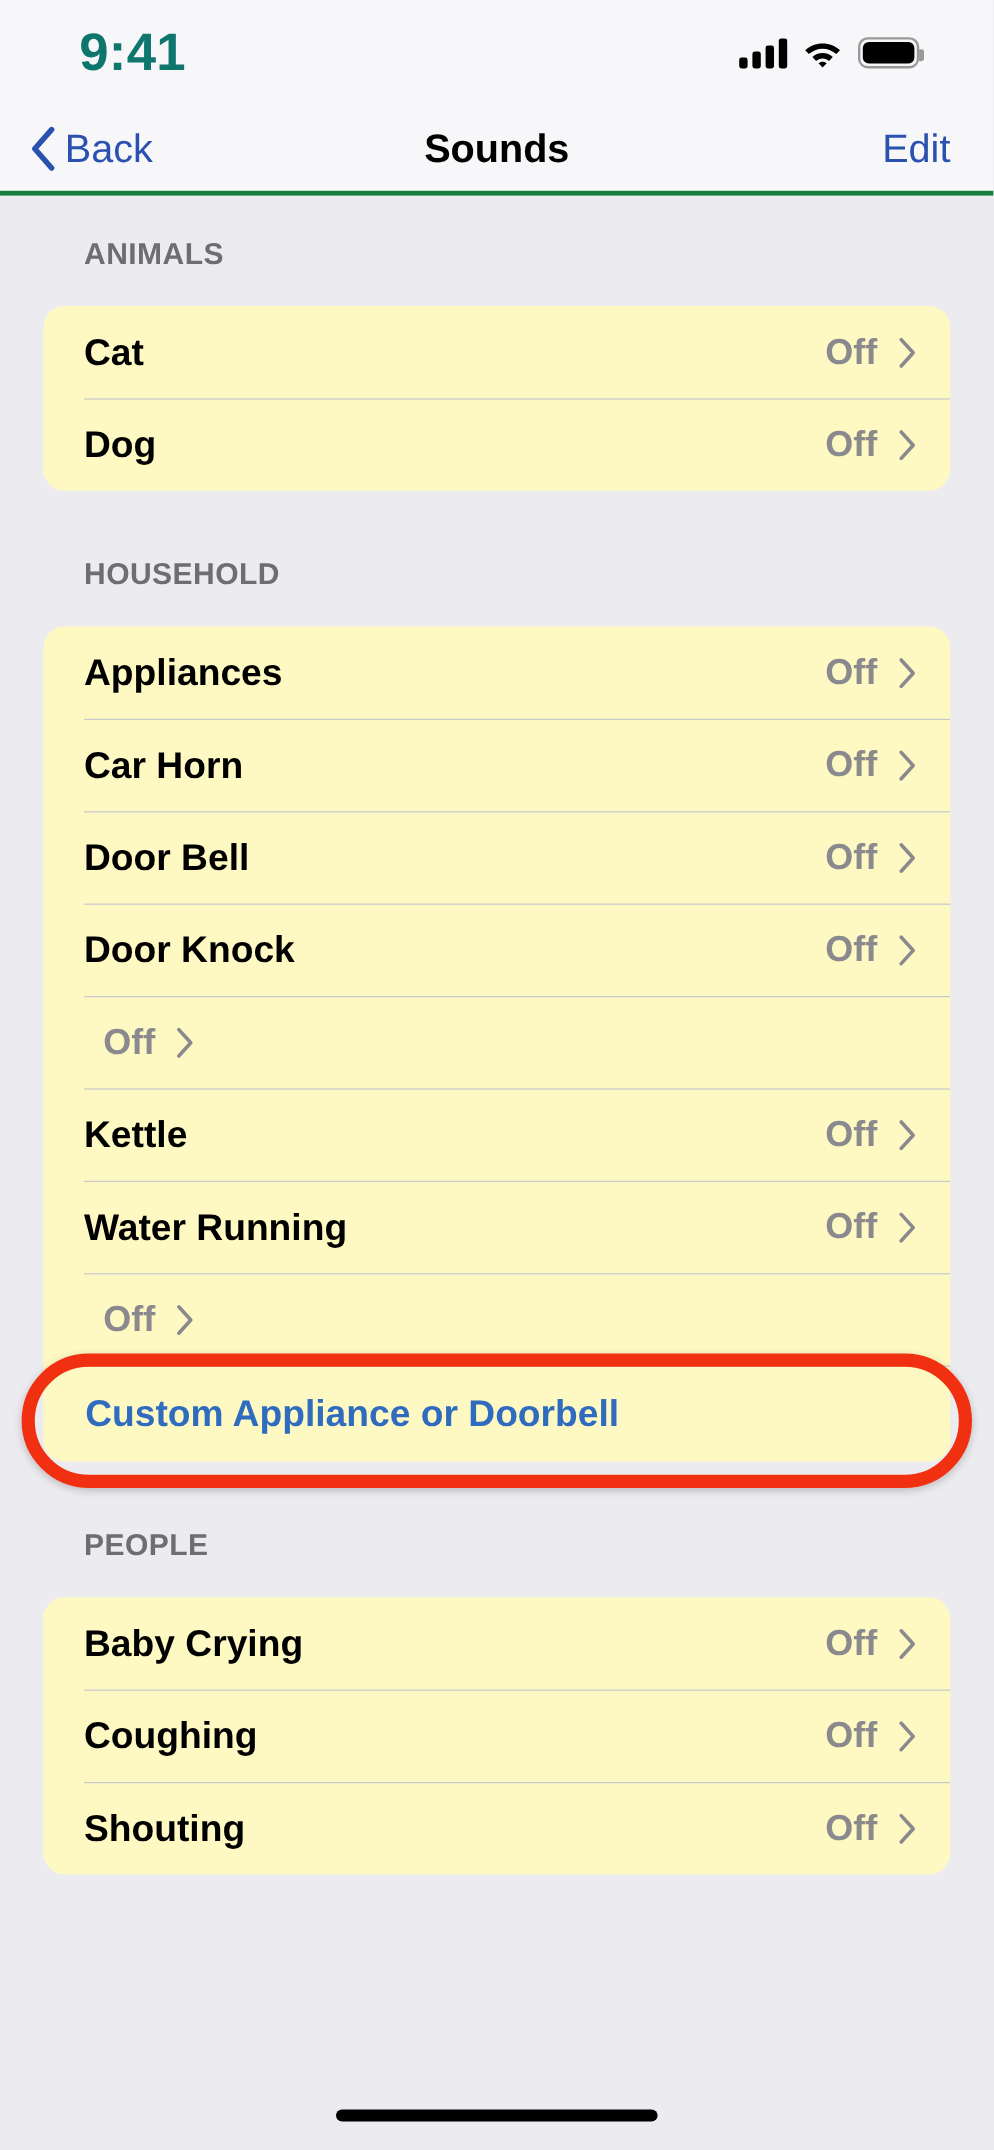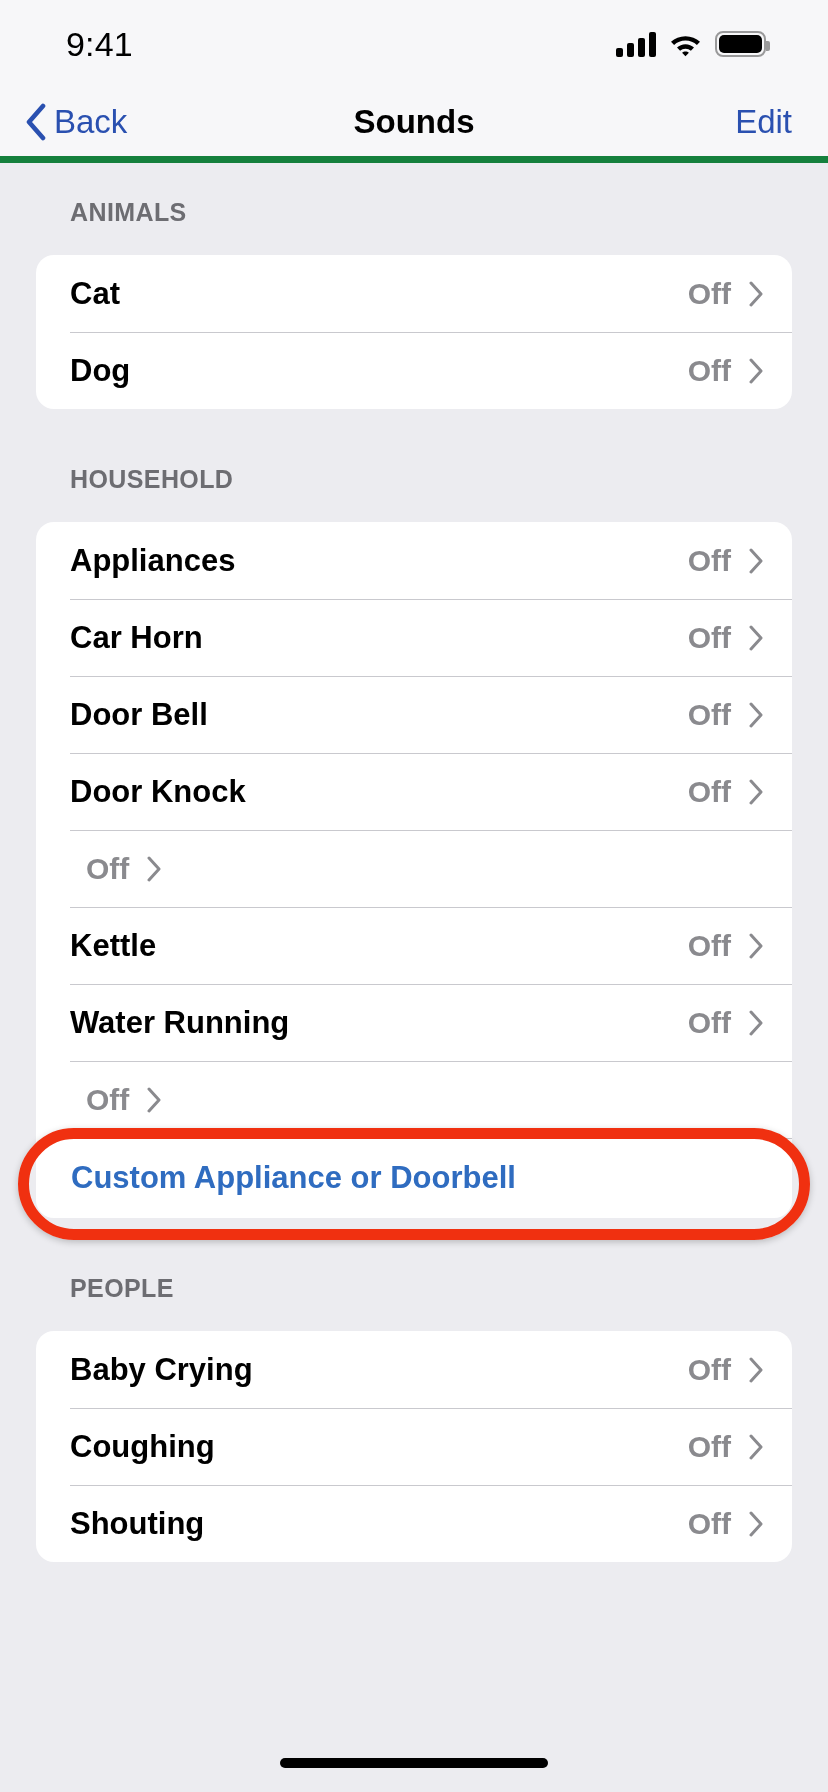--- a/index.html
+++ b/index.html
@@ -12,60 +12,60 @@
   }
   .screen { position:relative; width:828px; height:1792px; background:#ECECF0; }
 
   
   .statusbar {
     position:absolute; top:0; left:0; width:828px; height:88px;
     background:#F7F7F9;
     display:flex; align-items:center; justify-content:space-between;
     padding:0 62px 0 66px;
   }
-  .clock { font-size:34px; font-weight:400; color:#000000; letter-spacing:0.2px; }
+  .clock { font-size:44px; font-weight:700; color:#0f766e; letter-spacing:0.2px; }
   .status-right { display:flex; align-items:center; gap:13px; }
   .bars { display:flex; align-items:flex-end; gap:4px; height:26px; }
   .bars i { display:block; width:7px; background:#000; border-radius:2px; }
   .bars i:nth-child(1){ height:9px; }
   .bars i:nth-child(2){ height:14px; }
   .bars i:nth-child(3){ height:19px; }
   .bars i:nth-child(4){ height:25px; }
   .wifi { width:33px; height:25px; display:block; }
   .batt { position:relative; width:51px; height:26px; border:2px solid rgba(0,0,0,.38);
           border-radius:8px; padding:2px; }
   .batt::after { content:""; position:absolute; right:-6px; top:8px; width:4px; height:10px;
                  background:rgba(0,0,0,.38); border-radius:0 2px 2px 0; }
   .batt-fill { height:100%; background:#000; border-radius:5px; }
 
   
   .navbar {
     position:absolute; top:88px; left:0; width:828px; height:75px;
     background:#F7F7F9;
-    border-bottom:7px solid #15803d;
+    border-bottom:4px solid #15803d;
     display:flex; align-items:center; justify-content:space-between;
     padding:0 36px 0 24px;
   }
   .nav-back { display:flex; align-items:center; gap:8px; color:#2A50B0; cursor:pointer; }
   .nav-back svg { display:block; }
   .nav-back span { font-size:33px; font-weight:400; }
   .nav-title { font-size:33px; font-weight:700; color:#000;
                position:absolute; left:0; right:0; text-align:center; pointer-events:none; }
   .nav-edit { font-size:33px; color:#2A50B0; cursor:pointer; position:relative; z-index:2; }
 
   
   .content { position:absolute; top:164px; left:0; width:828px; height:1628px;
              background:#ECECF0;font-weight:bold; }
 
   .sec-header {
     font-size:25px; color:#6D6D72; letter-spacing:0.4px;
     padding:0 0 0 70px;
   }
   .card {
-    margin:0 36px; background:#ffffff; border-radius:18px; overflow:hidden;
+    margin:0 36px; background:#fef9c3; border-radius:18px; overflow:hidden;
   }
   .row {
     position:relative; display:flex; align-items:center; justify-content:space-between;
     height:77px; padding:0 28px 0 34px; cursor:pointer;
   }
   .row + .row::before {
     content:""; position:absolute; top:0; left:34px; right:0; height:1px; background:#C9C9CE;
   }
   .row-label { font-size:31px; color:#000; }
   .row-right { display:flex; align-items:center; gap:18px;margin-left:16px; }

